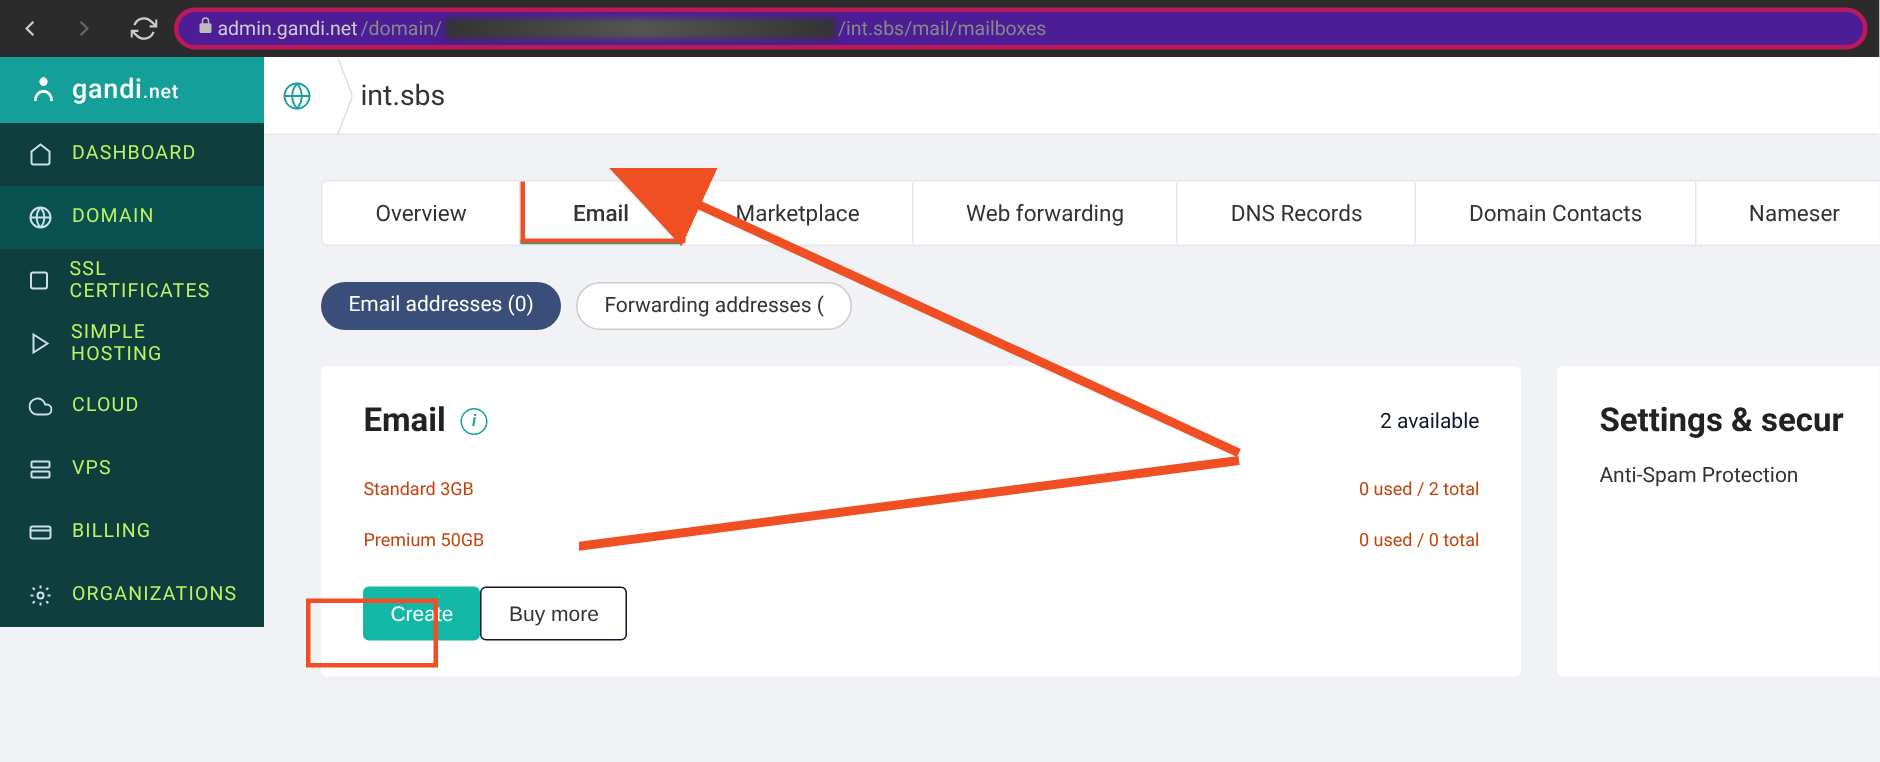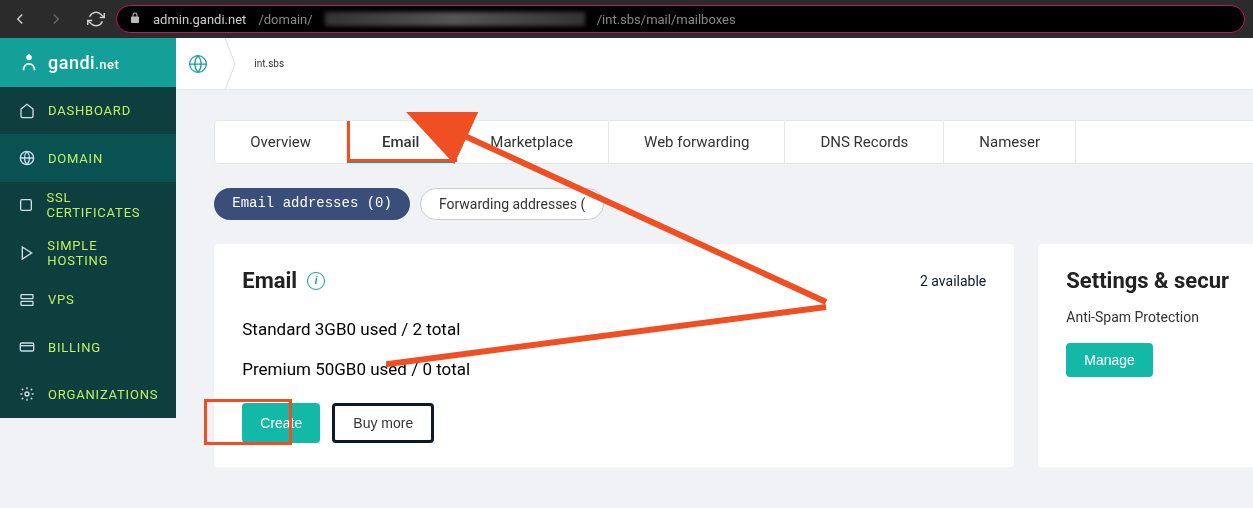--- a/index.html
+++ b/index.html
@@ -4,21 +4,21 @@
   <style>
     * { margin: 0; padding: 0; box-sizing: border-box; }
     body { font-family: -apple-system, BlinkMacSystemFont, "Segoe UI", Roboto, Arial, sans-serif; background: #f0f2f5; width: 1253px; height: 508px; overflow: hidden; }
     
     
     .browser-bar { background: #2b2b2b; height: 38px; display: flex; align-items: center; padding: 0 8px; gap: 8px; }
     .nav-arrows { display: flex; gap: 12px; color: #aaa; }
     .nav-arrow { display: flex; align-items: center; justify-content: center; width: 24px; height: 24px; }
     .nav-arrow svg { width: 18px; height: 18px; }
     .reload { margin-left: 4px; }
-    .url-bar { flex: 1; background: #000000; border: 1px solid #be185d; border-radius: 20px; height: 28px; display: flex; align-items: center; padding: 0 12px; color: #bbb; font-size: 13px; gap: 12px; }
+    .url-bar { flex: 1; background: #4c1d95; border: 3px solid #be185d; border-radius: 20px; height: 28px; display: flex; align-items: center; padding: 0 12px; color: #bbb; font-size: 13px; gap: 2px; }
     .url-bar .lock { color: #bbb; }
     .url-domain-light { color: #ccc; }
     .url-rest { color: #888; }
     .url-blur { background: linear-gradient(90deg, #333, #555, #333); filter: blur(2px); width: 260px; height: 14px; display: inline-block; }
     
     
     .app { display: flex; height: 380px; }
     
     
     .sidebar { width: 198px; background: #0e3e3e; color: #fff; display: flex; flex-direction: column; }
@@ -28,49 +28,49 @@
     .sidebar-item { height: 50px; display: flex; align-items: center; padding: 0 18px; font-size: 13px; letter-spacing: 0.8px; color: #bef264; cursor: pointer; }
     .sidebar-item.active { background: #0a5252; }
     .sidebar-item .sb-icon { margin-right: 12px; width: 18px; height: 18px; display: flex; align-items: center; justify-content: center; }
     
     
     .main { flex: 1; background: #f0f2f5; }
     .topbar { background: #fff; height: 52px; display: flex; align-items: center; border-bottom: 1px solid #e5e7eb; }
     .globe-chevron { width: 44px; height: 52px; display: flex; align-items: center; justify-content: center; color: #14a098; position: relative; }
     .chev-wrap { width: 20px; height: 52px; display: flex; align-items: center; justify-content: center; }
     .chev-right { color: #ccc; }
-    .breadcrumb-text { margin-left: 14px; color: #333; font-size: 10px; }
+    .breadcrumb-text { color: #333; font-size: 19px; }
     
     .content { padding: 30px 38px; position: relative; }
     
     
     .tabs { display: flex; background: #fff; border: 1px solid #e5e7eb; border-radius: 4px; overflow: hidden; }
     .tab { padding: 12px 35px; font-size: 15px; color: #333; border-right: 1px solid #e5e7eb; cursor: pointer; white-space: nowrap; }
     .tab:last-child { border-right: none; }
     .tab.active { border-bottom: 3px solid #14a098; padding-bottom: 9px; font-weight: 500; }
     
     
     .pills { display: flex; gap: 10px; margin-top: 24px; }
     .pill { border-radius: 20px; padding: 7px 18px; font-size: 14px; cursor: pointer; }
-    .pill.primary { background: #3b4e7a; color: #fff; font-family: Liberation Mono, monospace; }
+    .pill.primary { background: #3b4e7a; color: #fff; }
     .pill.secondary { background: #fff; border: 1px solid #ccc; color: #333; }
     
     
     .cards { display: flex; gap: 24px; margin-top: 24px; }
     .card { background: #fff; border-radius: 4px; padding: 24px 28px; }
     .email-card { width: 800px; }
     .email-card-head { display: flex; align-items: center; justify-content: space-between; margin-bottom: 16px; }
     .card-title { font-size: 22px; font-weight: 700; color: #222; display: flex; align-items: center; gap: 10px; }
     .info-icon { width: 18px; height: 18px; border: 1.5px solid #14a098; border-radius: 50%; display: flex; align-items: center; justify-content: center; color: #14a098; font-size: 11px; font-style: italic; font-weight: 600; }
     .avail { color: #0f172a; font-size: 14px; }
-    .email-row { display: flex; padding: 10px 0; font-size: 17px; color: #000000; }
-    .email-actions { display: flex; gap: 12px; margin-top: 14px; }
+    .email-row { display: flex; justify-content: space-between; padding: 10px 0; font-size: 12px; color: #c2410c; }
+    .email-actions { display: flex; margin-top: 14px; }
     .btn { padding: 9px 18px; border-radius: 4px; font-size: 14px; cursor: pointer; border: none; }
     .btn-primary { background: #14b8a6; color: #fff; }
-    .btn-outline { background: #fff; border: 3px solid #0f172a; color: #333; }
+    .btn-outline { background: #fff; border: 1px solid #0f172a; color: #333; }
     
     .settings-card { flex: 1; min-width: 180px; }
     .settings-card .card-title { margin-bottom: 16px; white-space: nowrap; }
     .settings-row { display: flex; align-items: flex-start; font-size: 14px; color: #333; margin-bottom: 18px; }
     
     
     .anno-box { position: absolute; border: 3px solid #f04e23; pointer-events: none; }
     .anno-email-tab { top: -4px; left: 132px; width: 110px; height: 45px; }
     .anno-create { top: 237px; left: -8px; width: 82px; height: 48px; }
     .arrow-svg { position: absolute; pointer-events: none; }
@@ -148,20 +148,28 @@
         <span class="sb-icon">
           <svg width="16" height="16" viewBox="0 0 24 24" fill="none" stroke="#cde" stroke-width="2">
             <path d="M5 3l14 9-14 9V3z"></path>
           </svg>
         </span>
         <span>SIMPLE HOSTING</span>
       </div>
     <div class="sidebar-item">
         <span class="sb-icon">
           <svg width="16" height="16" viewBox="0 0 24 24" fill="none" stroke="#cde" stroke-width="2">
+            <path d="M18 10h-1.26A8 8 0 109 20h9a5 5 0 000-10z"></path>
+          </svg>
+        </span>
+        <span>CLOUD</span>
+      </div>
+    <div class="sidebar-item">
+        <span class="sb-icon">
+          <svg width="16" height="16" viewBox="0 0 24 24" fill="none" stroke="#cde" stroke-width="2">
             <rect x="3" y="4" width="18" height="6" rx="1"></rect>
             <rect x="3" y="14" width="18" height="6" rx="1"></rect>
           </svg>
         </span>
         <span>VPS</span>
       </div>
     <div class="sidebar-item">
         <span class="sb-icon">
           <svg width="16" height="16" viewBox="0 0 24 24" fill="none" stroke="#cde" stroke-width="2">
             <rect x="2" y="6" width="20" height="12" rx="2"></rect>
@@ -198,20 +206,21 @@
     </div>
 
     <div class="content">
 
       <div class="tabs" style="position:relative;">
         <div class="tab"><span>Overview</span></div>
         <div class="tab active"><span>Email</span></div>
         <div class="tab"><span>Marketplace</span></div>
         <div class="tab"><span>Web forwarding</span></div>
         <div class="tab"><span>DNS Records</span></div>
+        <div class="tab"><span>Domain Contacts</span></div>
         <div class="tab"><span>Nameser</span></div>
         <div class="anno-box anno-email-tab"></div>
       </div>
 
       <div class="pills">
         <div class="pill primary">Email addresses (0)</div>
         <div class="pill secondary">Forwarding addresses (</div>
       </div>
 
       <div class="cards">
@@ -236,21 +245,20 @@
             <button class="btn btn-outline">Buy more</button>
           </div>
           <div class="anno-box anno-create" style="top:155px;left:-10px;width:88px;height:46px;"></div>
         </div>
 
         <div class="card settings-card">
           <div class="card-title">Settings &amp; secur</div>
           <div class="settings-row">
             <span>Anti-Spam Protection</span>
           </div>
-          <button class="btn btn-primary">Manage</button>
         </div>
       </div>
 
       <svg class="arrow-svg" width="500" height="320" style="top:22px;left:210px;">
         <defs>
           <marker id="ah" markerWidth="12" markerHeight="12" refX="2" refY="5" orient="auto">
             <path d="M0,0 L12,5 L0,10 z" fill="#f04e23"></path>
           </marker>
         </defs>
 

